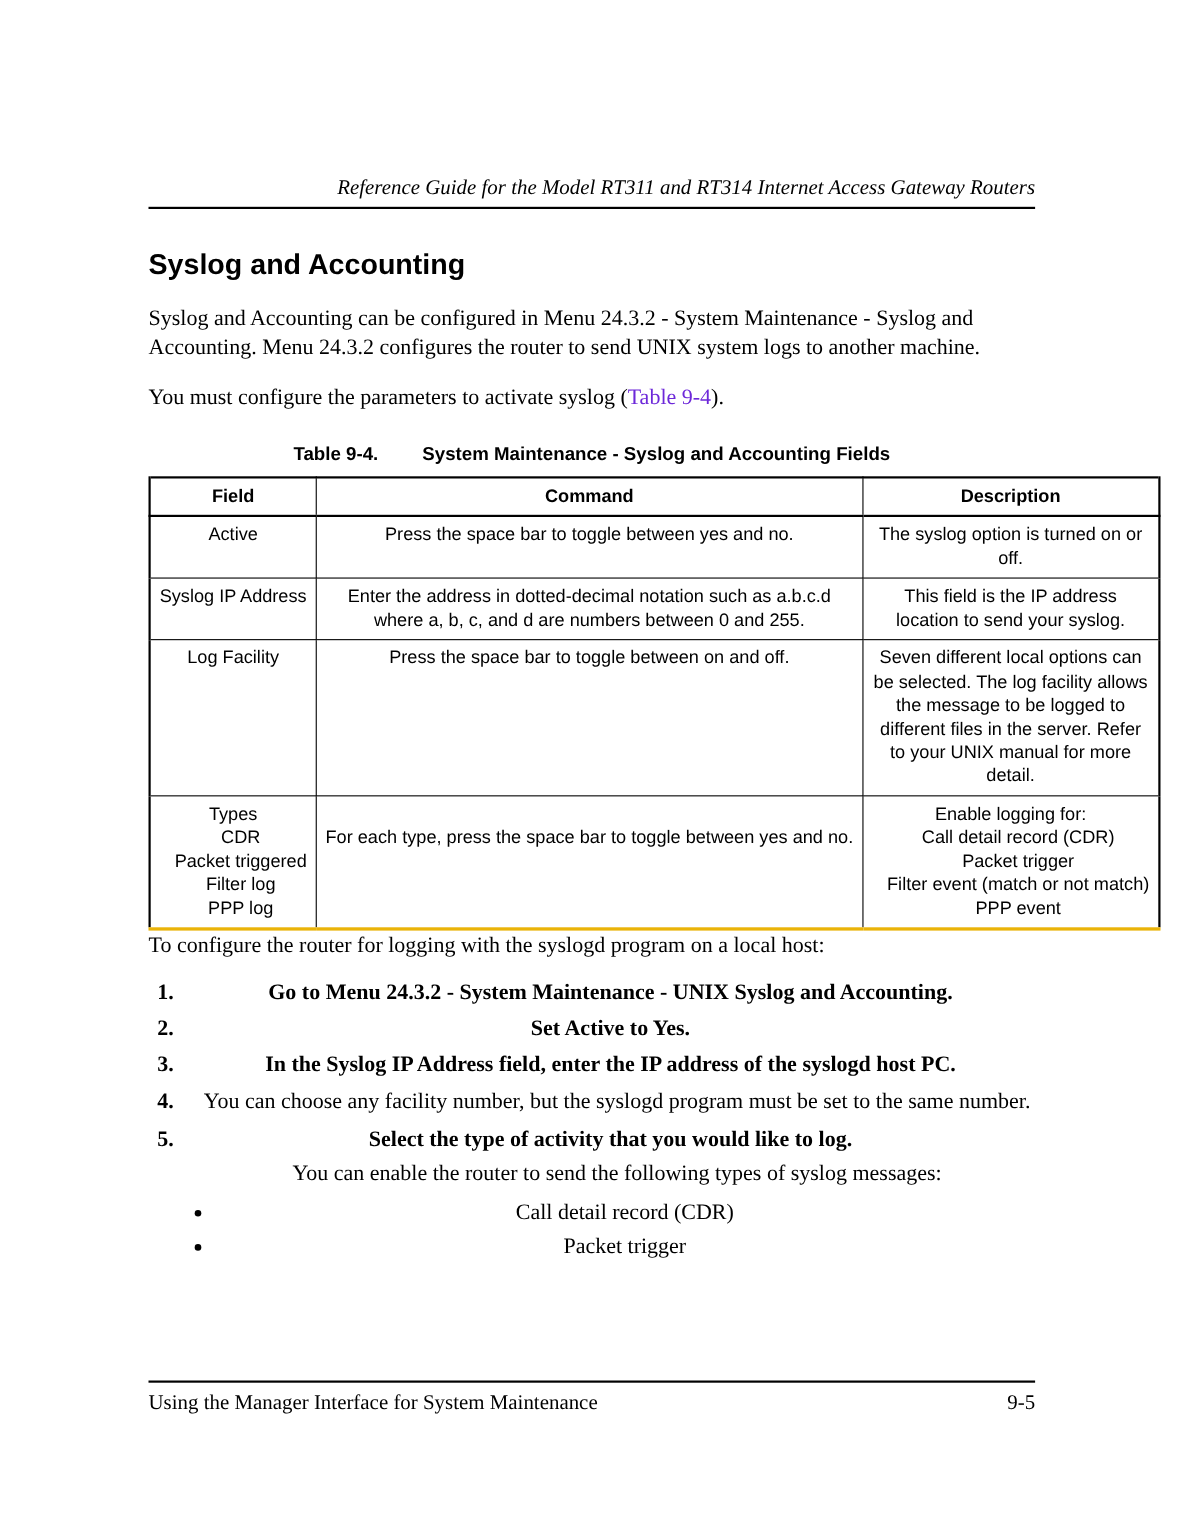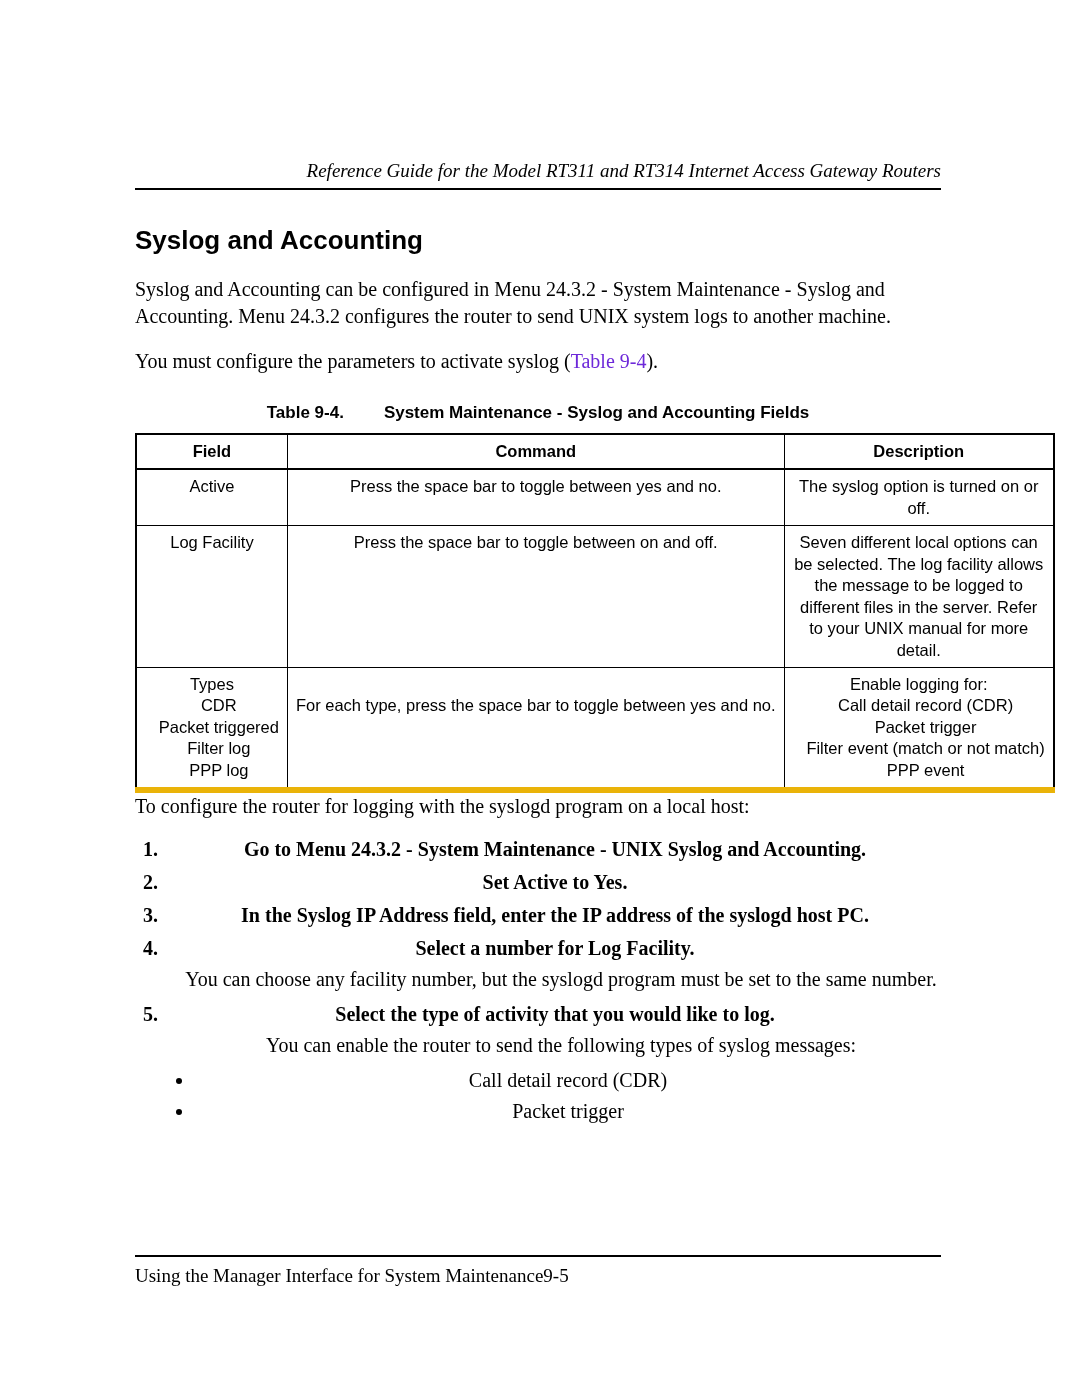--- a/index.html
+++ b/index.html
@@ -60,21 +60,21 @@
     vertical-align: top;
     line-height: 1.3;
     margin-top: 20px;
   }
   table.data th {
     font-weight: bold;
     border-bottom: 2px solid #000;
   }
   table.data tr td:first-child, table.data tr th:first-child { border-left: 2px solid #000; }
   table.data tr td:last-child,  table.data tr th:last-child  { border-right: 2px solid #000; }
-  table.data tr:last-child td { border-bottom: 6px solid #eab308; }
+  table.data tr:last-child td { border-bottom: 3px solid #eab308; }
   .col-field { width: 19%; }
   .col-cmd   { width: 34%; }
   .col-desc  { width: 47%; }
   .indent-list { white-space: pre; }
   .after-table {
     margin-top: 30px;
   }
   ol.steps {
     margin: 0 0 0 0;
     padding-left: 28px;
@@ -106,21 +106,21 @@
   }
   .footer {
     position: absolute;
     left: 135px;
     right: 135px;
     bottom: 110px;
     border-top: 2px solid #000;
     padding-top: 8px;
     font-size: 19px;
     display: flex;
-    justify-content: flex-start;
+    justify-content: space-between;
   }
 </style>
 </head>
 <body>
 
 <div class="page">
 
   <div class="running-head">Reference Guide for the Model RT311 and RT314 Internet Access Gateway Routers</div>
 
   <h2 class="section-title">Syslog and Accounting</h2>
@@ -146,20 +146,25 @@
         <th>Field</th>
         <th>Command</th>
         <th>Description</th>
       </tr>
     </thead>
     <tbody>
       <tr>
         <td>Active</td>
         <td>Press the space bar to toggle between yes and no.</td>
         <td>The syslog option is turned on or off.</td>
+      </tr>
+      <tr>
+        <td>Syslog IP Address</td>
+        <td>Enter the address in dotted-decimal notation such as a.b.c.d where a, b, c, and d are numbers between 0 and 255.</td>
+        <td>This field is the IP address location to send your syslog.</td>
       </tr>
       <tr>
         <td>Log Facility</td>
         <td>Press the space bar to toggle between on and off.</td>
         <td>Seven different local options can be selected. The log facility allows the message to be logged to different files in the server. Refer to your UNIX manual for more detail.</td>
       </tr>
       <tr>
         <td class="indent-list">Types
    CDR
    Packet triggered
@@ -176,21 +181,20 @@
     </tbody>
   </table>
 
   <p class="body after-table">To configure the router for logging with the syslogd program on a local host:</p>
 
   <ol class="steps">
     <li><span class="step-head">Go to Menu 24.3.2 - System Maintenance - UNIX Syslog and Accounting.</span></li>
     <li><span class="step-head">Set Active to Yes.</span></li>
     <li><span class="step-head">In the Syslog IP Address field, enter the IP address of the syslogd host PC.</span></li>
     <li>
-      <span class="step-head">Select a number for Log Facility.</span>
       <p class="sub">You can choose any facility number, but the syslogd program must be set to the same number.</p>
     </li>
     <li>
       <span class="step-head">Select the type of activity that you would like to log.</span>
       <p class="sub">You can enable the router to send the following types of syslog messages:</p>
       <ul class="bullets">
         <li>Call detail record (CDR)</li>
         <li>Packet trigger</li>
       </ul>
     </li>

